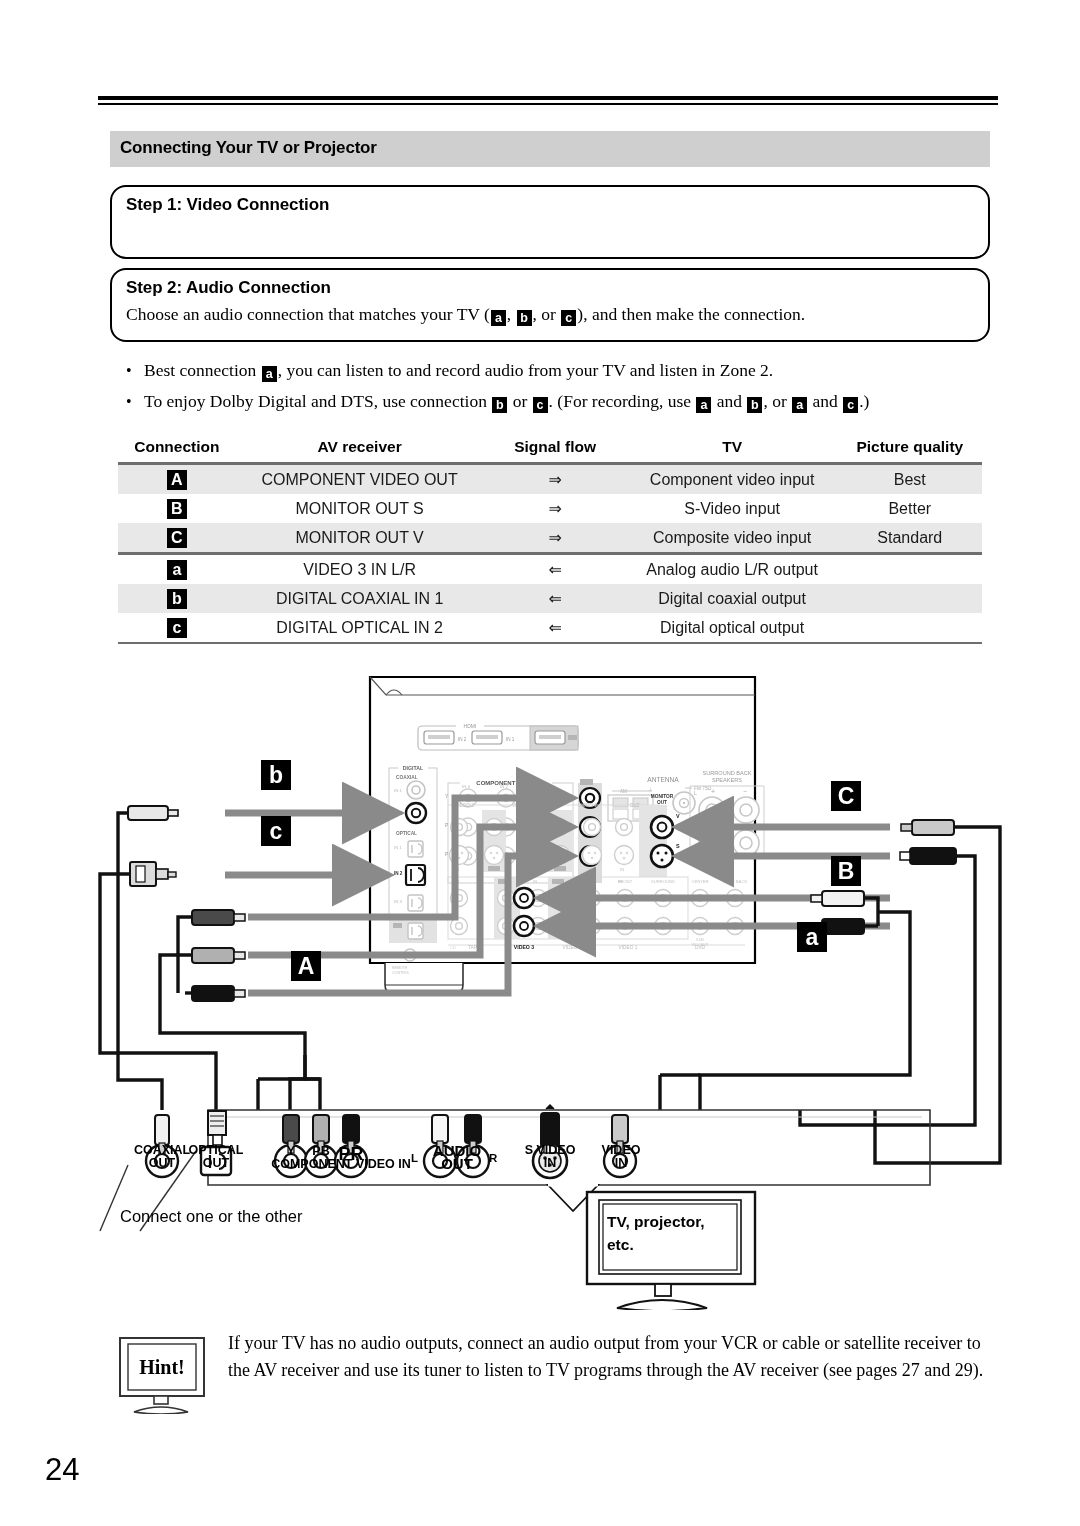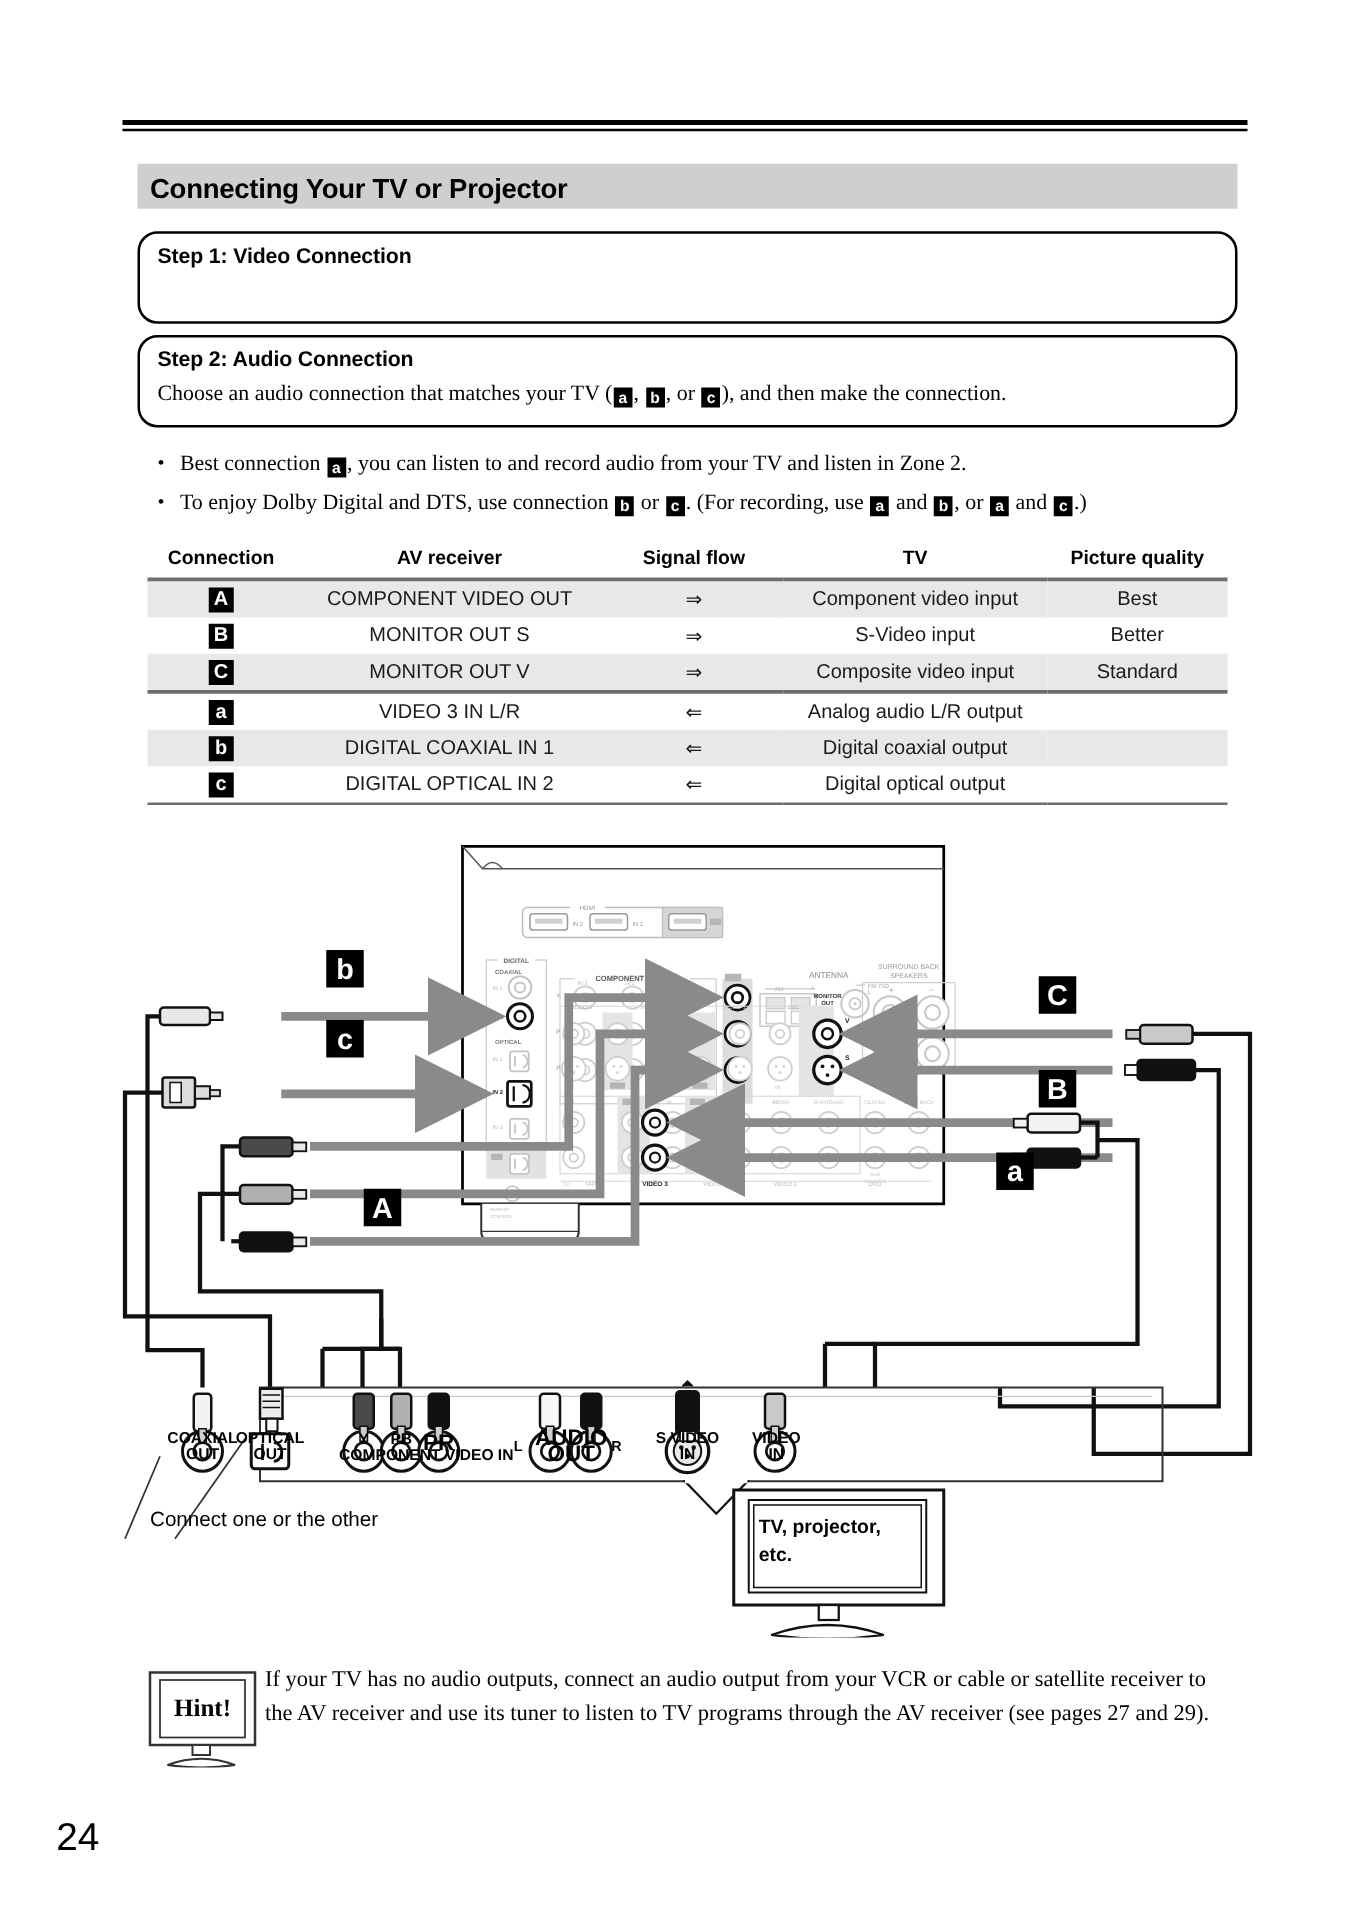--- a/index.html
+++ b/index.html
@@ -11,21 +11,21 @@
 
   
   .hdr{position:absolute;left:98px;top:60px;width:900px;}
   .hdr-title{font-size:27px;font-weight:bold;letter-spacing:-.2px;white-space:nowrap;}
   .hdr-title .cont{font-weight:normal;font-style:italic;font-family:"Liberation Sans",sans-serif;}
   .hdr-rule1{position:absolute;left:98px;top:96px;width:900px;height:4px;background:#000;}
   .hdr-rule2{position:absolute;left:98px;top:103px;width:900px;height:2px;background:#000;}
 
   
   .secbar{position:absolute;left:110px;top:131px;width:880px;height:36px;background:#cfcfcf;}
-  .secbar span{position:absolute;left:10px;top:7px;font-size:22px;font-weight:bold;letter-spacing:-.2px;}
+  .secbar span{position:absolute;left:10px;top:7px;font-size:17px;font-weight:bold;letter-spacing:-.2px;}
 
   
   .stepbox{position:absolute;border:2.5px solid #000;border-radius:16px;background:#fff;}
   .step1{left:110px;top:185px;width:876px;height:70px;}
   .step2{left:110px;top:268px;width:876px;height:70px;}
   .step-title{position:absolute;left:14px;top:8px;font-size:17px;font-weight:bold;letter-spacing:-.1px;}
   .step-body{position:absolute;left:14px;top:34px;font-size:17.5px;
              font-family:"Liberation Serif", serif;white-space:nowrap;}
 
   
@@ -61,21 +61,21 @@
   .badge.lg{width:30px;height:30px;line-height:30px;font-size:23px;}
 
   
   .notes{position:absolute;left:120px;top:1203px;width:520px;
          font-family:"Liberation Sans",sans-serif;font-size:16.5px;line-height:26px;}
   .notes .n2{margin-top:2px;}
 
   
   .hintwrap{position:absolute;left:118px;top:1330px;width:880px;}
   .hint-icon{position:absolute;left:0;top:6px;width:92px;height:78px;}
-  .hint-txt{position:absolute;left:94px;top:0px;width:770px;
+  .hint-txt{position:absolute;left:110px;top:0px;width:770px;
             font-family:"Liberation Serif",serif;font-size:18px;line-height:27px;}
 
   
   .pgnum{position:absolute;left:45px;top:1452px;font-size:31px;}
 </style>
 </head>
 <body>
 
 <div class="page">
 
@@ -622,21 +622,21 @@
       <div style="position:absolute;left:117px;top:489px;font-size:12.5px;font-weight:bold;text-align:center;width:90px;line-height:13px;">
         <span>COAXIAL</span><br><span>OUT</span>
       </div>
       <div style="position:absolute;left:171px;top:489px;font-size:12.5px;font-weight:bold;text-align:center;width:90px;line-height:13px;">
         <span>OPTICAL</span><br><span>OUT</span>
       </div>
       <div style="position:absolute;left:276px;top:489px;font-size:12.5px;font-weight:bold;text-align:center;width:30px;">Y</div>
       <div style="position:absolute;left:306px;top:489px;font-size:12.5px;font-weight:bold;text-align:center;width:30px;">PB</div>
       <div style="position:absolute;left:336px;top:489px;font-size:18px;font-weight:bold;text-align:center;width:30px;">PR</div>
       <div style="position:absolute;left:251px;top:502px;font-size:12.5px;font-weight:bold;text-align:center;width:180px;">COMPONENT VIDEO IN</div>
-      <div style="position:absolute;left:412px;top:489px;font-size:18px;font-weight:bold;text-align:center;width:90px;line-height:13px;">
+      <div style="position:absolute;left:412px;top:489px;font-size:15px;font-weight:bold;text-align:center;width:90px;line-height:13px;">
         <span>AUDIO</span><br><span>OUT</span>
       </div>
       <div style="position:absolute;left:411px;top:497px;font-size:11.5px;font-weight:bold;">L</div>
       <div style="position:absolute;left:489px;top:497px;font-size:11.5px;font-weight:bold;">R</div>
       <div style="position:absolute;left:506px;top:489px;font-size:12.5px;font-weight:bold;text-align:center;width:88px;line-height:13px;">
         <span>S VIDEO</span><br><span>IN</span>
       </div>
       <div style="position:absolute;left:577px;top:489px;font-size:12.5px;font-weight:bold;text-align:center;width:88px;line-height:13px;">
         <span>VIDEO</span><br><span>IN</span>
       </div>

